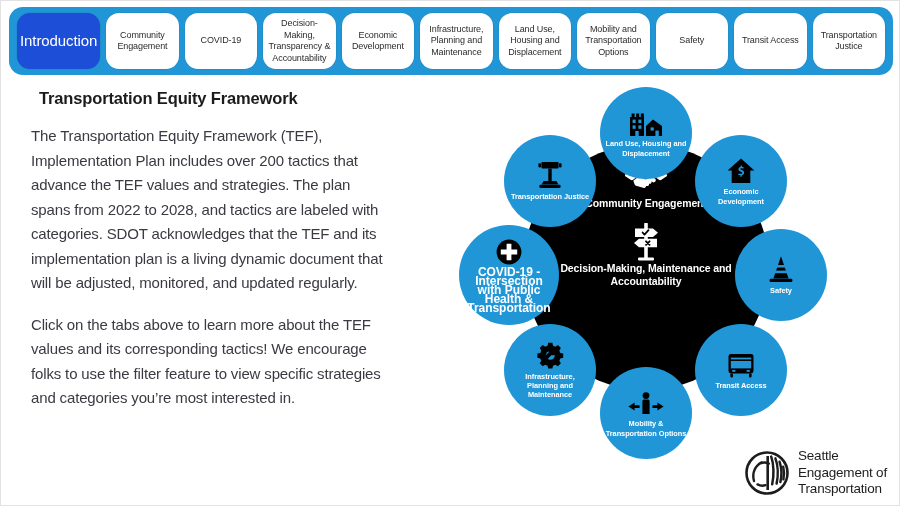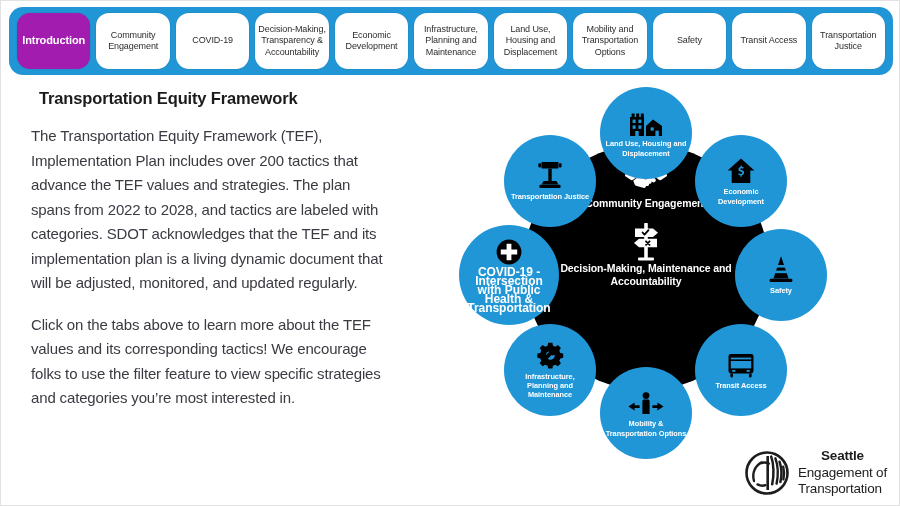--- a/index.html
+++ b/index.html
@@ -50,24 +50,24 @@
     color: #2c2c2c;
     font-size: 9px;
     line-height: 11.5px;
     padding: 2px 3px;
     box-sizing: border-box;
     cursor: pointer;
     letter-spacing: -0.1px;
     box-shadow: 0 0 0 0.5px rgba(0,0,0,0.10);
   }
   .tab.active {
-    background: #a21caf;
+    background: #1d4ed8;
     color: #ffffff;
-    font-weight: bold;
-    font-size: 11px;
+    font-weight: normal;
+    font-size: 15px;
   }
 
   
   .copy {
     position: absolute;
     left: 22px;
     top: 88px;
     width: 368px;
   }
   .copy h1 {
@@ -172,21 +172,21 @@
     align-items: center;
     gap: 9px;
   }
   .logo-mark { width: 44px; height: 44px; flex: 0 0 44px; }
   .logo-text {
     font-size: 13.5px;
     line-height: 16.5px;
     color: #1d1d1d;
     letter-spacing: -0.2px;
   }
-  .logo-text .l1 { font-weight: bold; text-align: center; }
+  .logo-text .l1 { font-weight: normal; }
 </style>
 </head>
 <body>
 
 <div id="page">
 
   <div class="tabbar">
     <div class="tab active">
         <span>Introduction</span>
       </div>

